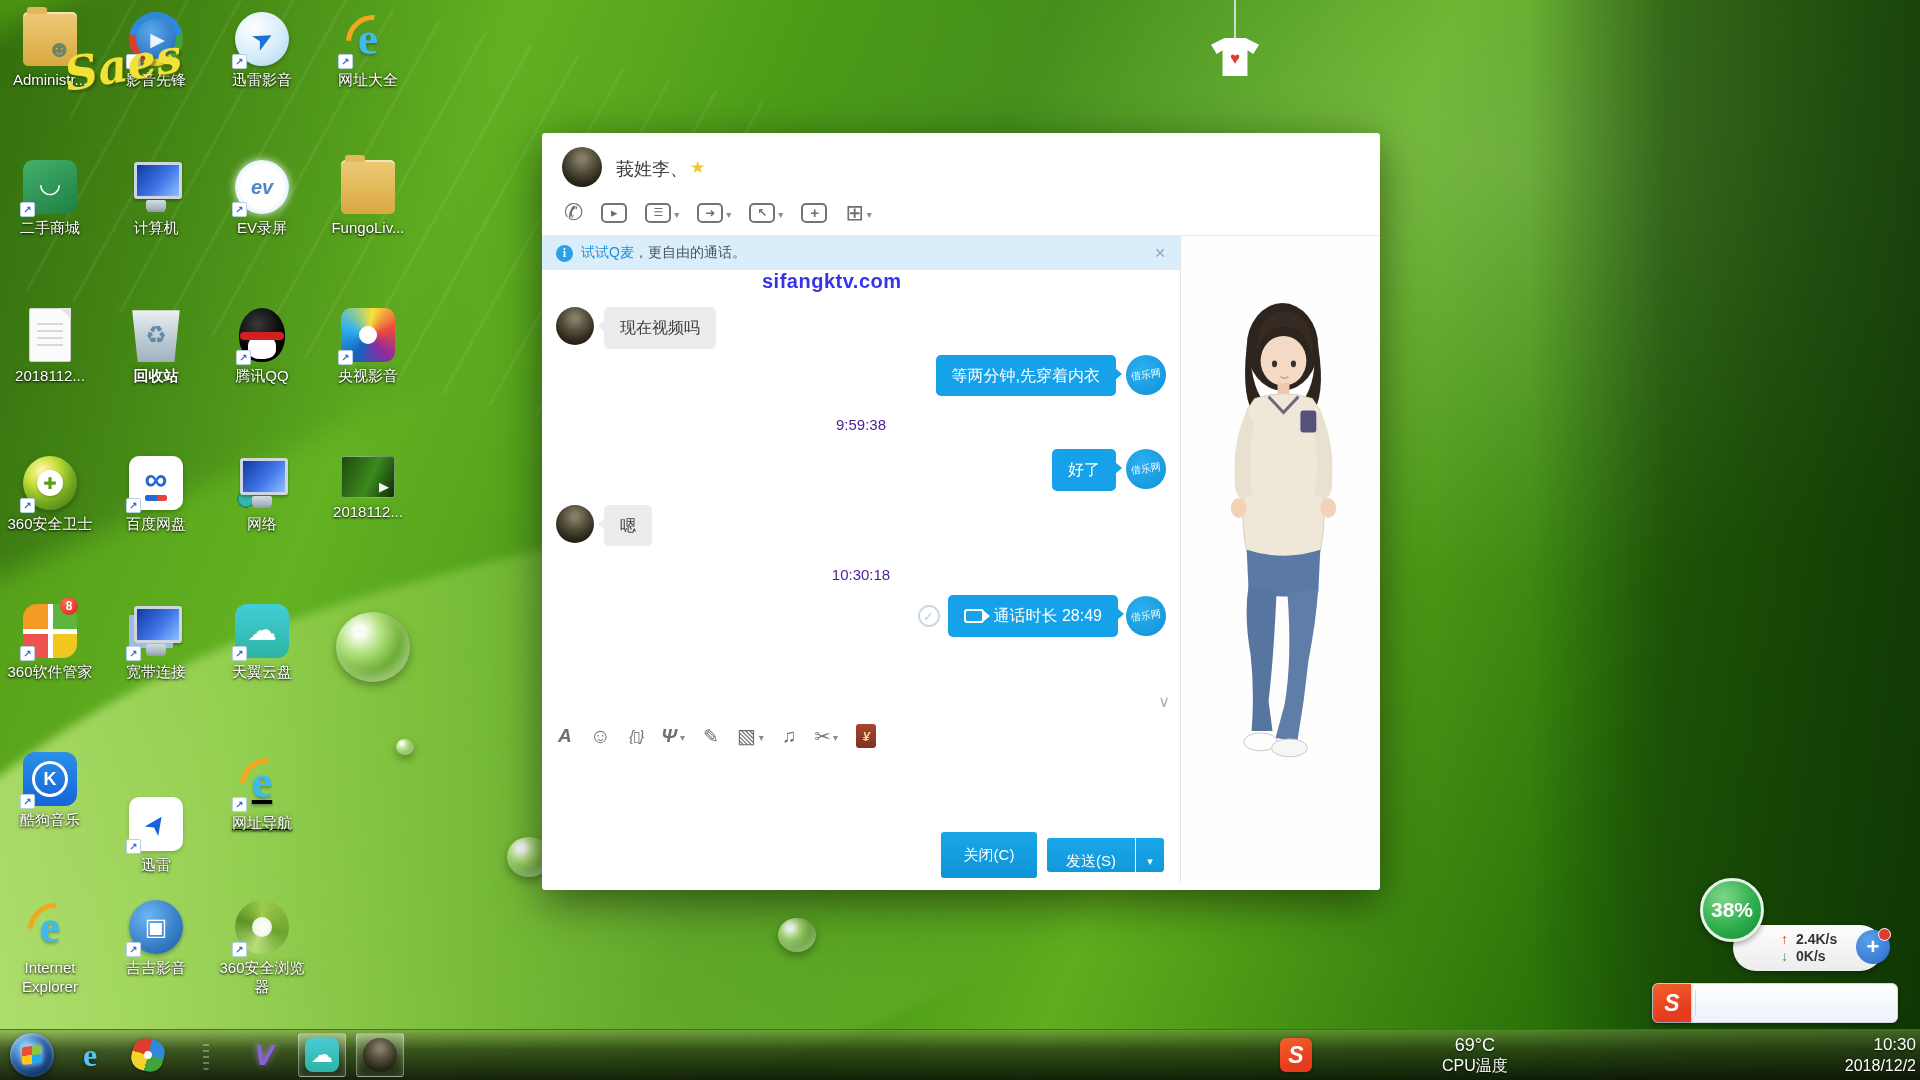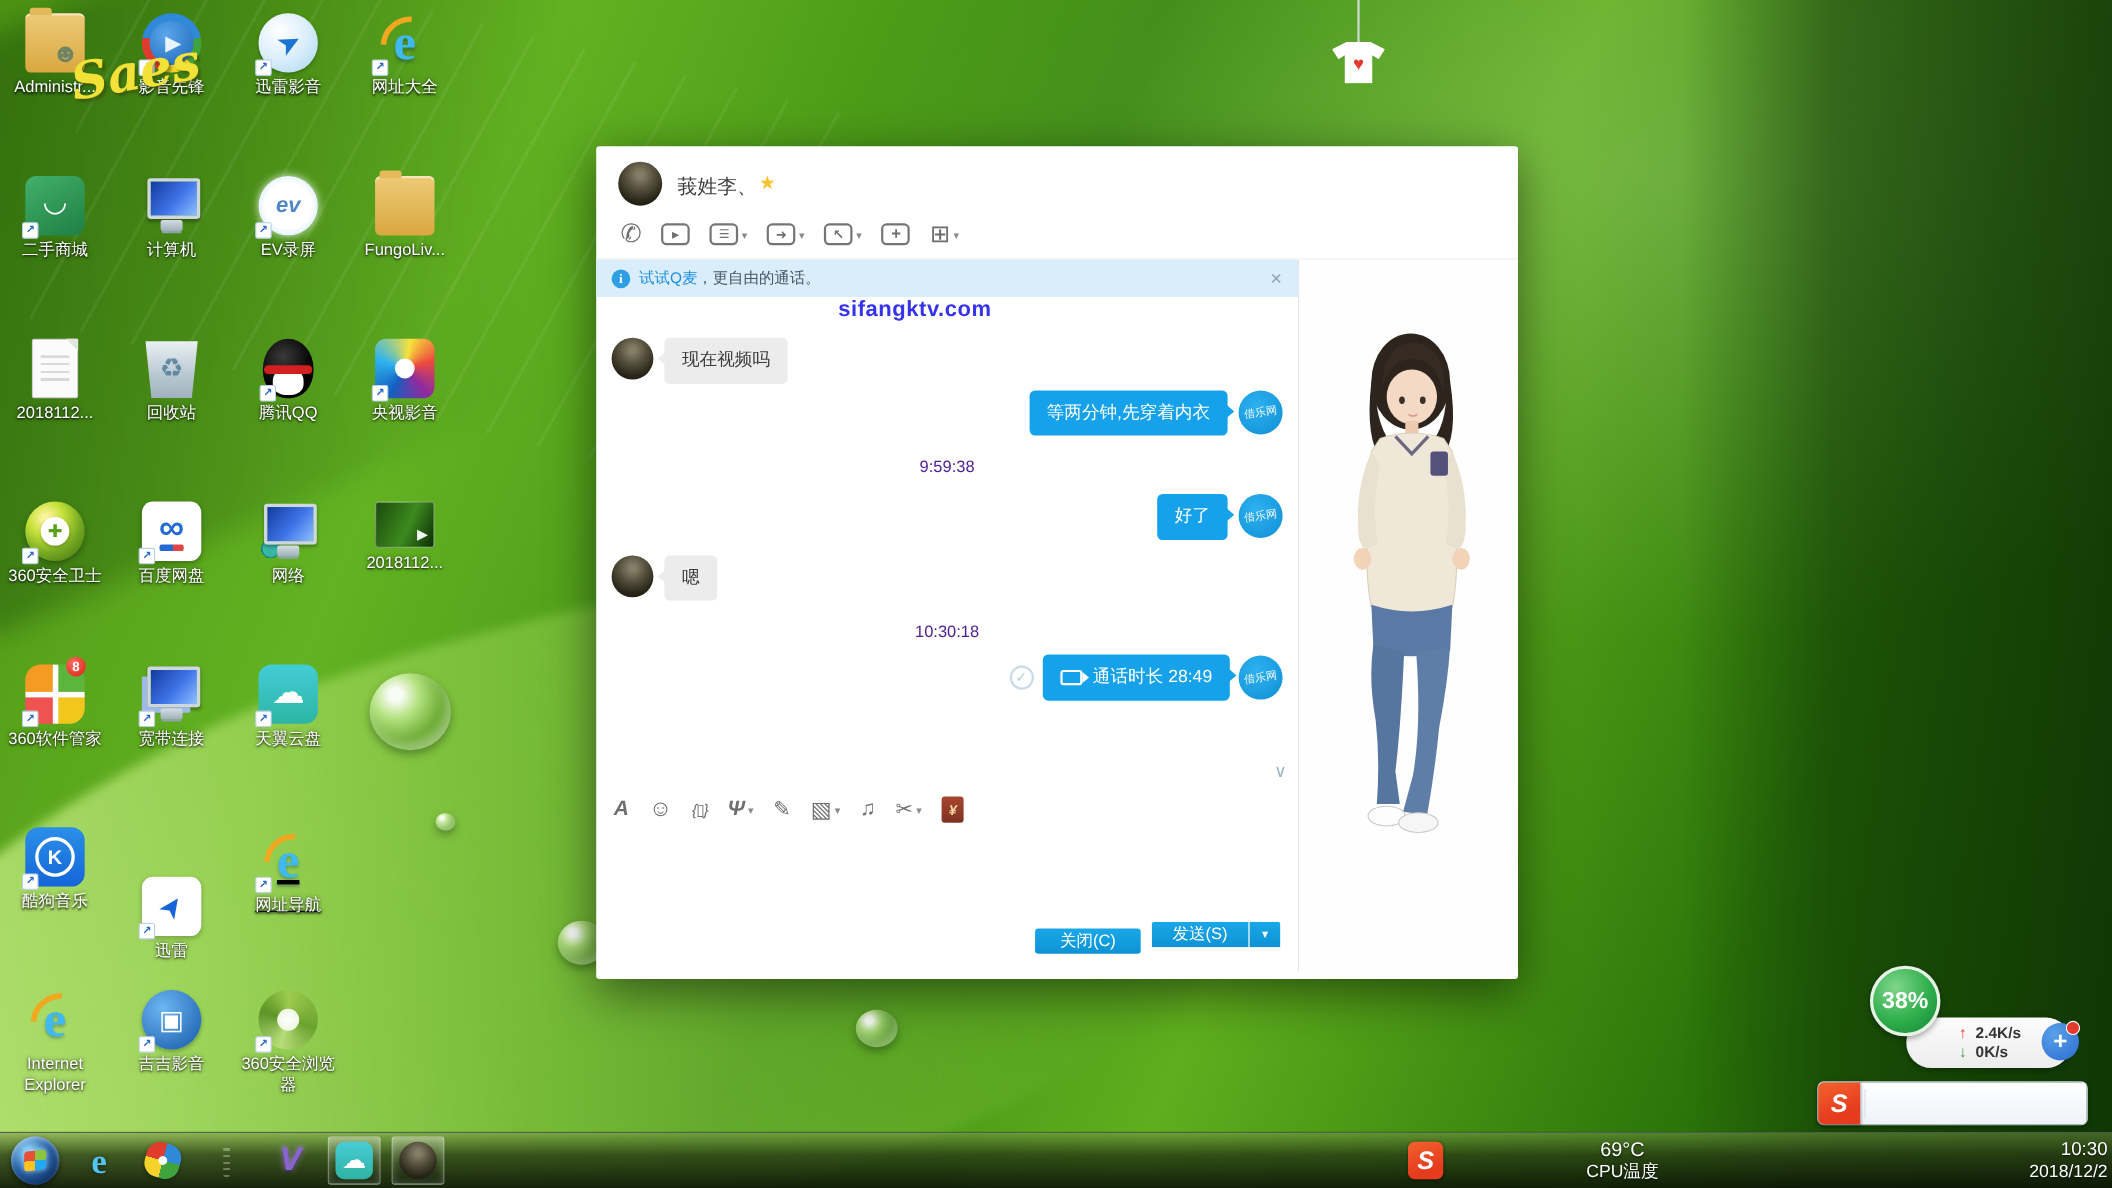--- a/index.html
+++ b/index.html
@@ -169,21 +169,21 @@
   .bub.call{display:flex;align-items:center;gap:10px}
   .bub.call em{font-style:normal}
   .cam{width:20px;height:14px;border:2px solid #fff;border-radius:3px;position:relative;display:inline-block;flex:none}
   .cam::after{content:"";position:absolute;right:-8px;top:0;border-top:5px solid transparent;
     border-bottom:5px solid transparent;border-left:6px solid #fff}
   .scroll-ind{position:absolute;bottom:6px;right:10px;color:#9fb6c6;font-size:16px;cursor:pointer}
   .scroll-ind::before{content:"∨"}
   .input-toolbar{height:38px;display:flex;align-items:center;gap:18px;padding:0 16px;flex:none}
   .input-box{height:72px;flex:none;cursor:text}
   .btn-row{height:56px;display:flex;align-items:center;justify-content:flex-end;gap:10px;padding-right:16px;flex:none}
-  .btn{height:23px;background:linear-gradient(180deg,#1aa7e8,#0d93d6);color:#fff;font-size:15px;border-radius:3px;
+  .btn{height:46px;background:linear-gradient(180deg,#1aa7e8,#0d93d6);color:#fff;font-size:15px;border-radius:3px;
     display:flex;align-items:center;justify-content:center;cursor:pointer}
   .btn-close{width:96px}
   .send-group{display:flex;height:34px;border-radius:3px;overflow:hidden}
   .btn-send{width:88px;border-radius:0}
   .send-sep{width:1px;background:rgba(255,255,255,.55)}
   .btn-send-caret{width:28px;border-radius:0;font-size:11px}
   .right-panel{flex:1;border-left:1px solid #e6e6e6;position:relative;background:#fefefe;overflow:hidden}
   .girl{position:absolute;left:0;right:0;top:24px;bottom:0;display:flex;justify-content:center}
   
   .taskbar{position:absolute;left:0;bottom:0;width:100%;height:51px;z-index:30;
@@ -321,21 +321,21 @@
       </div>
       <div class="dlabel">FungoLiv...</div>
     </div>
     <div class="dicon" style="left: 0px; top: 308px;">
       <div class="gk doc">
         
         
       </div>
       <div class="dlabel">2018112...</div>
     </div>
-    <div class="dicon" style="left: 106px; top: 308px;">
+    <div class="dicon" style="left: 106px; top: 308px; font-weight: bold;">
       <div class="gk recycle">
         
         
       </div>
       <div class="dlabel">回收站</div>
     </div>
     <div class="dicon" style="left: 212px; top: 308px;">
       <div class="gk qq">
         <span class="sc-arrow"></span>
 

